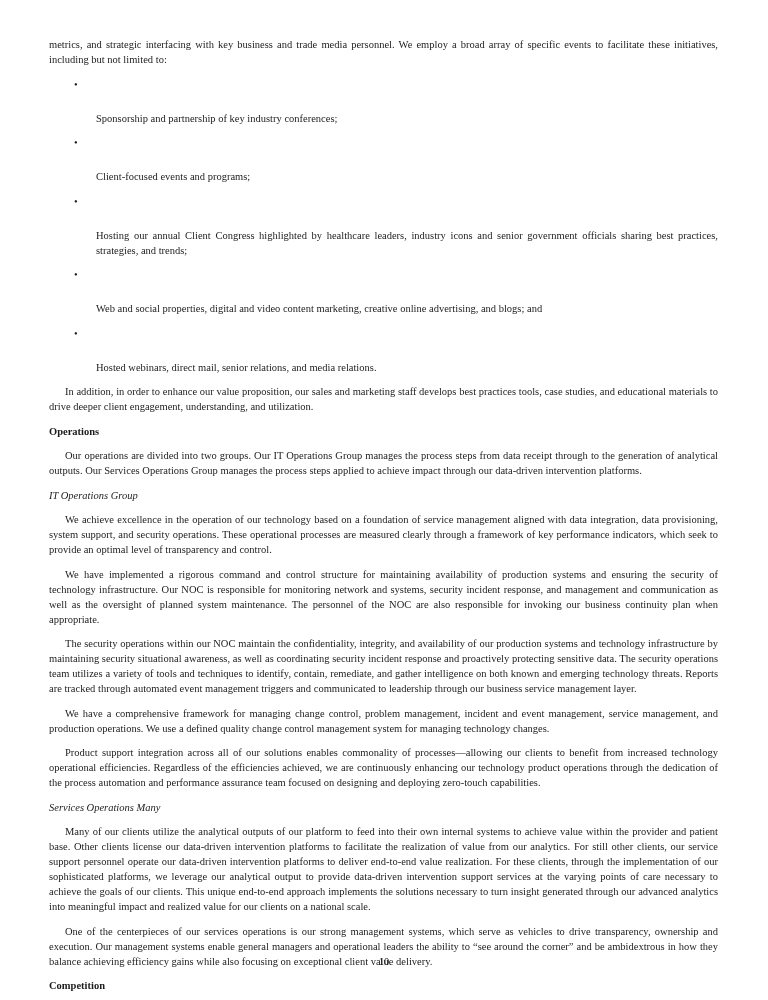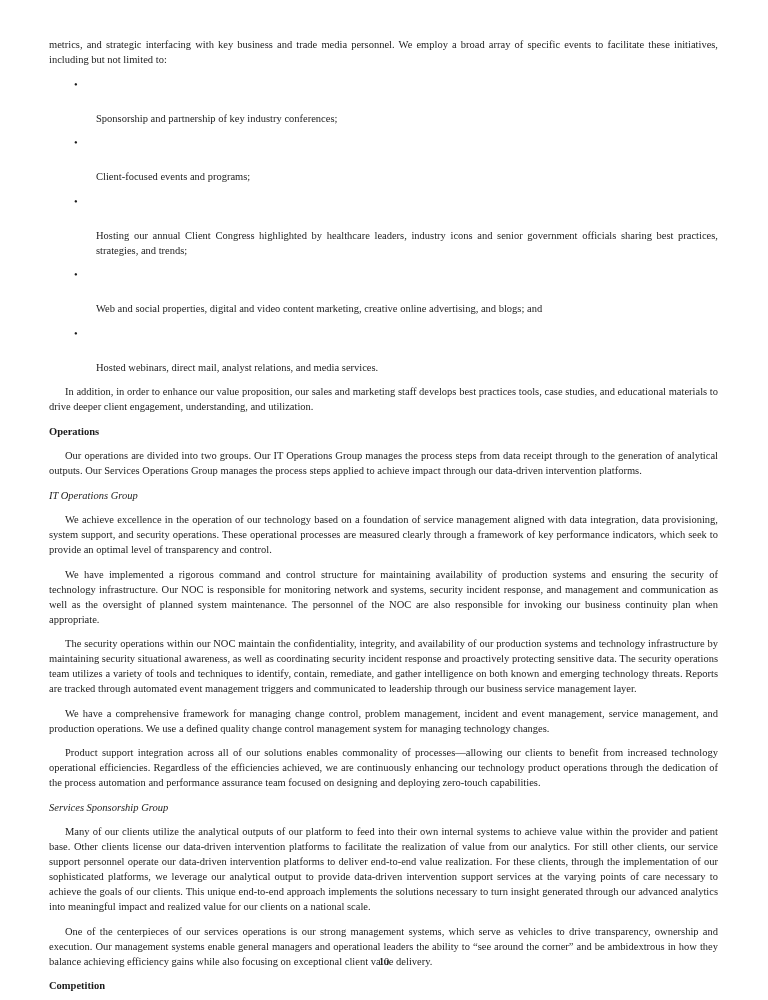--- a/index.html
+++ b/index.html
@@ -86,39 +86,39 @@
       <div class="bullet-item">
         <span class="bullet-marker">•</span>
         <span class="bullet-text">Hosting our annual Client Congress highlighted by healthcare leaders, industry icons and senior government officials sharing best practices, strategies, and trends;</span>
       </div>
       <div class="bullet-item">
         <span class="bullet-marker">•</span>
         <span class="bullet-text">Web and social properties, digital and video content marketing, creative online advertising, and blogs; and</span>
       </div>
       <div class="bullet-item">
         <span class="bullet-marker">•</span>
-        <span class="bullet-text">Hosted webinars, direct mail, analyst relations, and media services.</span>
+        <span class="bullet-text">Hosted webinars, direct mail, senior relations, and media relations.</span>
       </div>
     </div>
 
     <p class="para">In addition, in order to enhance our value proposition, our sales and marketing staff develops best practices tools, case studies, and educational materials to drive deeper client engagement, understanding, and utilization.</p>
 
     <div class="heading-bold">Operations</div>
 
     <p class="para">Our operations are divided into two groups. Our IT Operations Group manages the process steps from data receipt through to the generation of analytical outputs. Our Services Operations Group manages the process steps applied to achieve impact through our data-driven intervention platforms.</p>
 
     <div class="heading-italic">IT Operations Group</div>
 
     <p class="para">We achieve excellence in the operation of our technology based on a foundation of service management aligned with data integration, data provisioning, system support, and security operations. These operational processes are measured clearly through a framework of key performance indicators, which seek to provide an optimal level of transparency and control.</p>
     <p class="para">We have implemented a rigorous command and control structure for maintaining availability of production systems and ensuring the security of technology infrastructure. Our NOC is responsible for monitoring network and systems, security incident response, and management and communication as well as the oversight of planned system maintenance. The personnel of the NOC are also responsible for invoking our business continuity plan when appropriate.</p>
     <p class="para">The security operations within our NOC maintain the confidentiality, integrity, and availability of our production systems and technology infrastructure by maintaining security situational awareness, as well as coordinating security incident response and proactively protecting sensitive data. The security operations team utilizes a variety of tools and techniques to identify, contain, remediate, and gather intelligence on both known and emerging technology threats. Reports are tracked through automated event management triggers and communicated to leadership through our business service management layer.</p>
     <p class="para">We have a comprehensive framework for managing change control, problem management, incident and event management, service management, and production operations. We use a defined quality change control management system for managing technology changes.</p>
     <p class="para">Product support integration across all of our solutions enables commonality of processes—allowing our clients to benefit from increased technology operational efficiencies. Regardless of the efficiencies achieved, we are continuously enhancing our technology product operations through the dedication of the process automation and performance assurance team focused on designing and deploying zero-touch capabilities.</p>
 
-    <div class="heading-italic">Services Sponsorship Group</div>
+    <div class="heading-italic">Services Operations Many</div>
 
     <p class="para">Many of our clients utilize the analytical outputs of our platform to feed into their own internal systems to achieve value within the provider and patient base. Other clients license our data-driven intervention platforms to facilitate the realization of value from our analytics. For still other clients, our service support personnel operate our data-driven intervention platforms to deliver end-to-end value realization. For these clients, through the implementation of our sophisticated platforms, we leverage our analytical output to provide data-driven intervention support services at the varying points of care necessary to achieve the goals of our clients. This unique end-to-end approach implements the solutions necessary to turn insight generated through our advanced analytics into meaningful impact and realized value for our clients on a national scale.</p>
     <p class="para">One of the centerpieces of our services operations is our strong management systems, which serve as vehicles to drive transparency, ownership and execution. Our management systems enable general managers and operational leaders the ability to “see around the corner” and be ambidextrous in how they balance achieving efficiency gains while also focusing on exceptional client value delivery.</p>
 
     <div class="heading-bold">Competition</div>
 
 
   </div>
 
   <div class="page-number">10</div>

